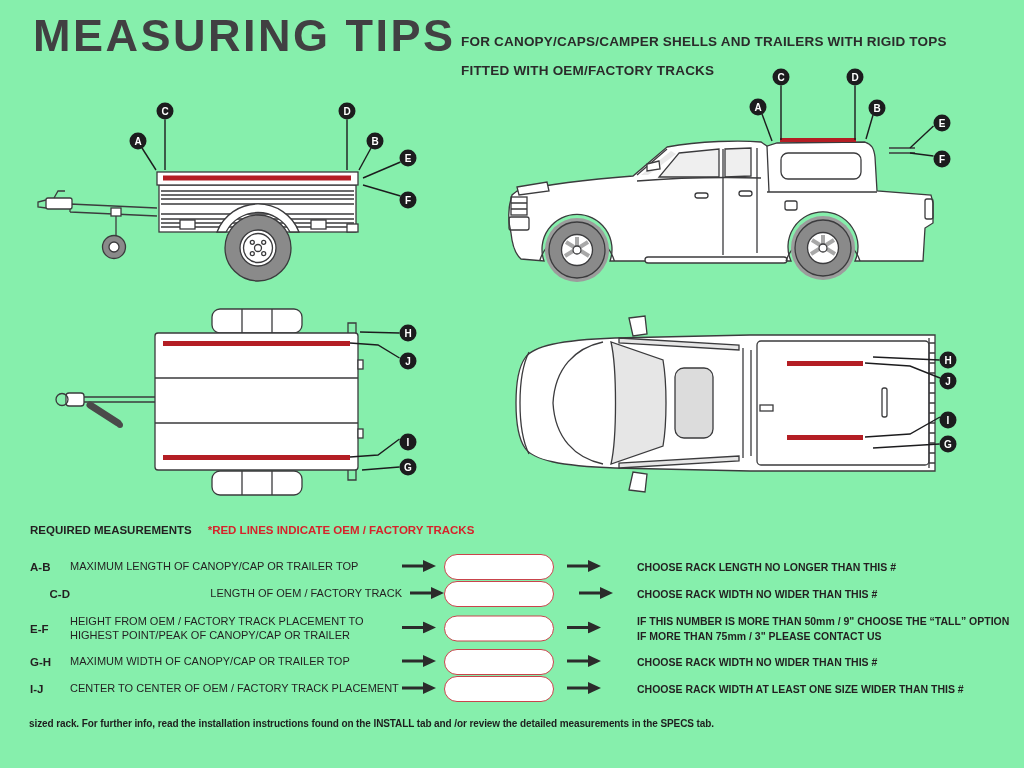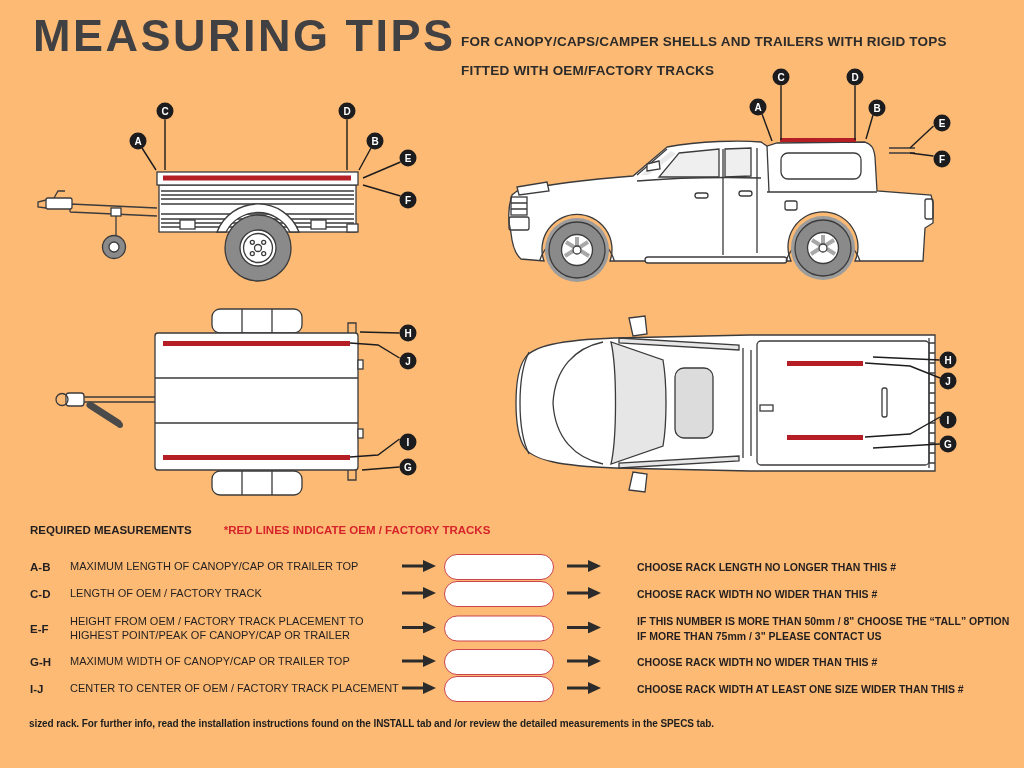--- a/index.html
+++ b/index.html
@@ -1,27 +1,27 @@
 <!DOCTYPE html>
 <html><head>
 <meta charset="utf-8">
 <style>
   html,body{margin:0;padding:0;background:#ffffff;}
-  .page{position:relative;width:1024px;height:768px;background:#fdba74;overflow:hidden;
+  .page{position:relative;width:1024px;height:768px;background:#86efac;overflow:hidden;
         font-family:"Liberation Sans",sans-serif;color:#231f20;}
   .title{position:absolute;left:33px;top:10px;font-size:45px;font-weight:800;
          letter-spacing:2.5px;color:#414042;white-space:nowrap;}
   .subtitle{position:absolute;left:461px;top:22px;font-size:13.5px;font-weight:700;
             letter-spacing:.2px;line-height:17.5px;color:#2b2b2b;}
   .subtitle div{white-space:nowrap;margin-top:11px;}
   .dg{position:absolute;}
   svg text.lbl{font-family:"Liberation Sans",sans-serif;font-size:10px;font-weight:700;
                fill:#ffffff;text-anchor:middle;}
   .legend{position:absolute;left:30px;top:524px;font-size:11.5px;font-weight:700;white-space:nowrap;}
-  .legend .red{color:#d6232b;margin-left:32px;}
+  .legend .red{color:#d6232b;margin-left:16px;}
   .m-row{position:absolute;left:30px;width:964px;display:flex;align-items:center;
          transform:translateY(-50%);}
   .code{width:40px;font-size:11.5px;font-weight:700;flex:none;}
   .desc{width:332px;flex:none;font-size:11px;font-weight:400;line-height:13.5px;}
   .desc div{white-space:nowrap;}
   .arr{width:42px;flex:none;}
   .arr2{width:46px;flex:none;}
   .pill{width:110px;height:26px;flex:none;border:1.6px solid #c9444c;border-radius:14px;
         background:#fff;box-sizing:border-box;margin-right:13px;}
   .note{font-size:10.5px;font-weight:700;line-height:14.5px;}
@@ -282,21 +282,21 @@
     <div class="pill"></div>
     <div class="arr2"><svg width="34" height="12" viewBox="0 0 34 12">
           <rect x="0" y="4.5" width="22" height="3" fill="#2b2b2b"></rect>
           <polygon points="21,0 34,6 21,12" fill="#2b2b2b"></polygon>
         </svg></div>
     <div class="note">
         <div>CHOOSE RACK LENGTH NO LONGER THAN THIS #</div>
       </div>
   </div>
 
-  <div class="m-row" style="top:594px;">
+  <div class="m-row" style="top:594px;text-align:right;">
     <div class="code">C-D</div>
     <div class="desc">
         <div>LENGTH OF OEM / FACTORY TRACK</div>
       </div>
     <div class="arr"><svg width="34" height="12" viewBox="0 0 34 12">
           <rect x="0" y="4.5" width="22" height="3" fill="#2b2b2b"></rect>
           <polygon points="21,0 34,6 21,12" fill="#2b2b2b"></polygon>
         </svg></div>
     <div class="pill"></div>
     <div class="arr2"><svg width="34" height="12" viewBox="0 0 34 12">
@@ -317,21 +317,21 @@
     <div class="arr"><svg width="34" height="12" viewBox="0 0 34 12">
           <rect x="0" y="4.5" width="22" height="3" fill="#2b2b2b"></rect>
           <polygon points="21,0 34,6 21,12" fill="#2b2b2b"></polygon>
         </svg></div>
     <div class="pill"></div>
     <div class="arr2"><svg width="34" height="12" viewBox="0 0 34 12">
           <rect x="0" y="4.5" width="22" height="3" fill="#2b2b2b"></rect>
           <polygon points="21,0 34,6 21,12" fill="#2b2b2b"></polygon>
         </svg></div>
     <div class="note">
-      <div>IF THIS NUMBER IS MORE THAN 50mm / 8" CHOOSE THE “TALL” OPTION</div>
+      <div>IF THIS NUMBER IS MORE THAN 50mm / 9" CHOOSE THE “TALL” OPTION</div>
       <div>IF MORE THAN 75mm / 3" PLEASE CONTACT US</div>
     </div>
   </div>
 
   <div class="m-row" style="top:662px;">
     <div class="code">G-H</div>
     <div class="desc">
         <div>MAXIMUM  WIDTH OF CANOPY/CAP OR TRAILER TOP</div>
       </div>
     <div class="arr"><svg width="34" height="12" viewBox="0 0 34 12">

